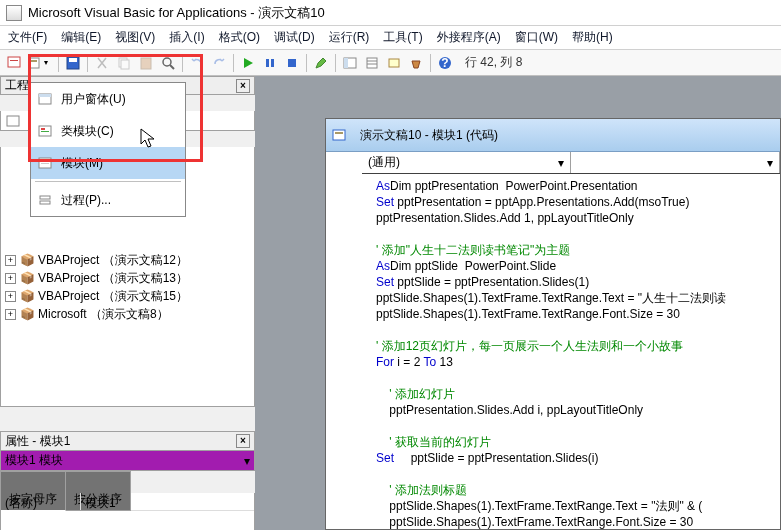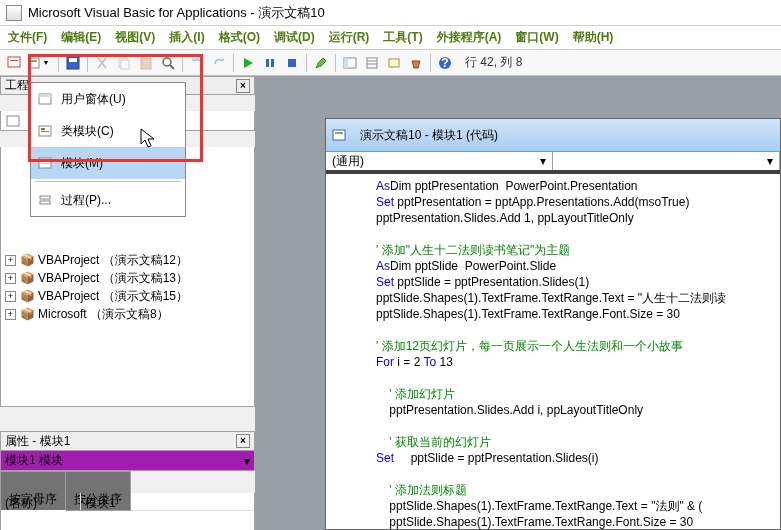--- a/index.html
+++ b/index.html
@@ -1,21 +1,21 @@
 <!DOCTYPE html>
 <html><head>
 <meta charset="utf-8">
 <style>
 * { box-sizing: border-box; margin: 0; padding: 0; font-family: "Microsoft YaHei", "SimSun", sans-serif; font-size: 12px; }
 body { width: 781px; height: 530px; background: #f0f0f0; overflow: hidden; position: relative; }
 .titlebar { height: 26px; background: #fff; border-bottom: 1px solid #d0d0d0; display: flex; align-items: center; padding: 0 6px; gap: 6px; }
 .titlebar .app-icon { width: 16px; height: 16px; border: 1px solid #888; background: linear-gradient(#fff,#ddd); }
 .titlebar .title { font-size: 13px; }
 .menubar { height: 24px; background: #fff; display: flex; align-items: center; padding: 0 8px; gap: 14px; border-bottom: 1px solid #d0d0d0; }
-.menubar span { color: #4d7c0f; cursor: default; font-weight: bold; }
+.menubar span { color: #0f172a; cursor: default; }
 .toolbar { height: 26px; background: #f8f8f8; border-bottom: 1px solid #c0c0c0; display: flex; align-items: center; padding: 0 4px; gap: 2px; position: relative; }
 .tbtn { width: 20px; height: 20px; display: flex; align-items: center; justify-content: center; border: 1px solid transparent; }
 .tsep { width: 1px; height: 18px; background: #c0c0c0; margin: 0 2px; }
 .tb-status { margin-left: 8px; color: #333; }
 .redbox { position: absolute; left: 28px; top: 54px; width: 175px; height: 108px; border: 3px solid #e33; z-index: 50; pointer-events: none; }
 .dropdown { position: absolute; left: 30px; top: 82px; width: 156px; background: #fff; border: 1px solid #888; z-index: 40; }
 .dropdown .item { height: 32px; display: flex; align-items: center; padding: 0 6px; gap: 8px; }
 .dropdown .item.selected { background: #b7d7f4; }
 .dropdown .sep { height: 1px; background: #c0c0c0; margin: 2px 4px; }
 .dropdown .ico { width: 16px; height: 16px; display: flex; align-items: center; justify-content: center; font-size: 11px; }
@@ -34,21 +34,21 @@
 .props-tabs { height: 22px; display: flex; border-left: 1px solid #a0a0a0; }
 .props-tabs .tab { padding: 19px 8px; background: #737373; border: 1px solid #a0a0a0; border-left: none; }
 .props-tabs .tab.active { border-bottom-color: #fff; }
 .props-grid { background: #fff; border: 1px solid #a0a0a0; border-top: none; height: 50px; }
 .props-row { display: flex; height: 18px; border-bottom: 1px solid #ddd; }
 .props-row div { padding: 2px 4px; }
 .props-row div:first-child { width: 80px; border-right: 1px solid #ddd; }
 .right { flex: 1; background: #999fa6; position: relative; }
 .codewin { position: absolute; left: 70px; top: 42px; right: 0; bottom: 0; background: #fff; border: 1px solid #666; }
 .codewin-title { height: 22px; background: linear-gradient(#cfe4fa,#a9cdee); border-bottom: 1px solid #7a9ec4; display: flex; align-items: center; padding: 16px 6px; gap: 14px; font-size: 12px; }
-.codewin-combo { height: 22px; display: flex; border-bottom: 4px solid #404040; }
+.codewin-combo { height: 22px; display: flex; border-bottom: 1px solid #404040; margin-left: 36px; }
 .codewin-combo .cbox { flex: 1; background: #fff; border-right: 1px solid #a0a0a0; display: flex; align-items: center; padding: 0 6px; justify-content: space-between; }
 .code { padding: 4px 8px 4px 50px; font-family: "SimSun", "NSimSun", monospace; font-size: 13px; line-height: 16px; white-space: pre; overflow: hidden; color: #000; }
 .code .kw { color: #0000cc; }
 .code .cm { color: #008800; }
 svg { display: block; }
 </style>
 </head>
 <body>
 
 <div class="titlebar">

